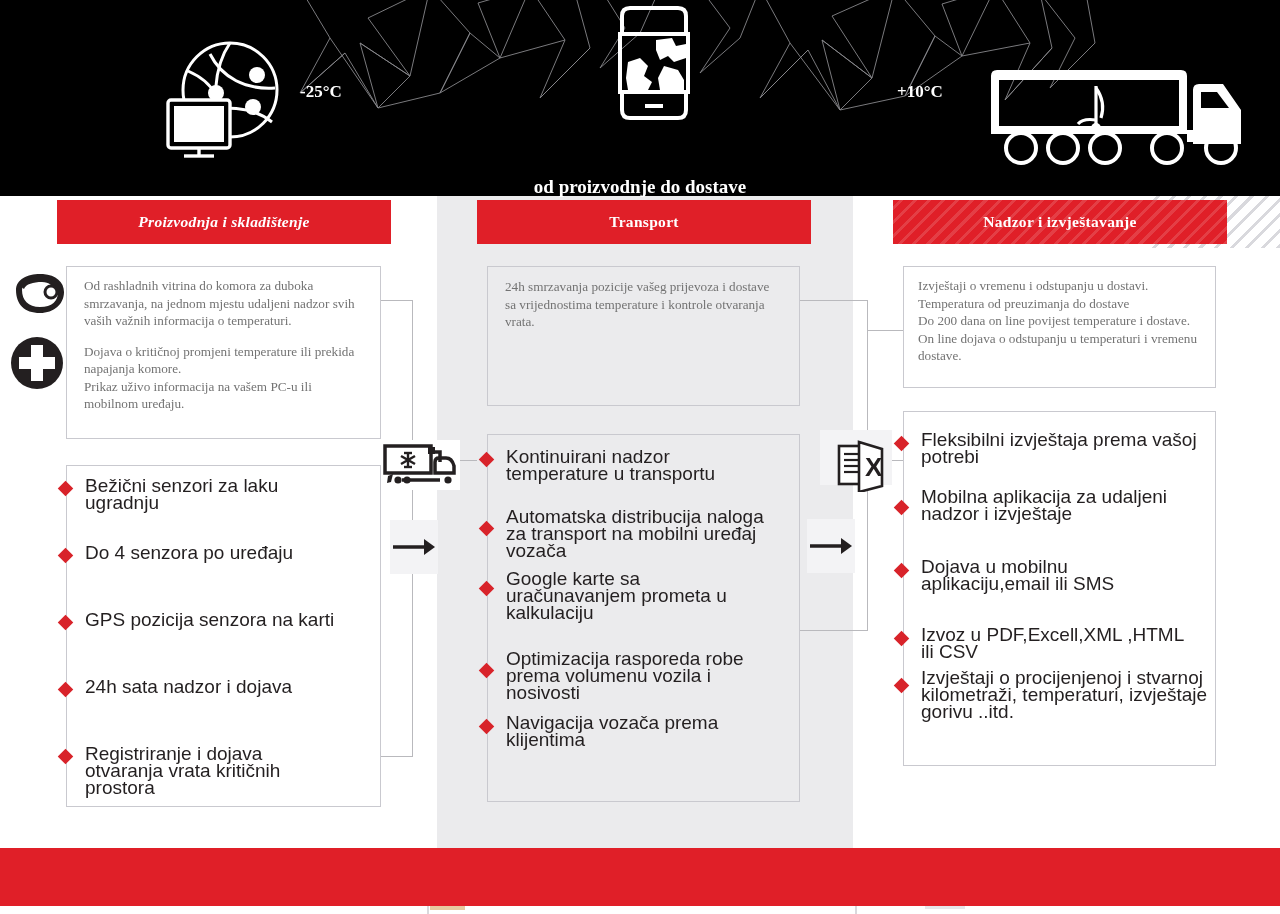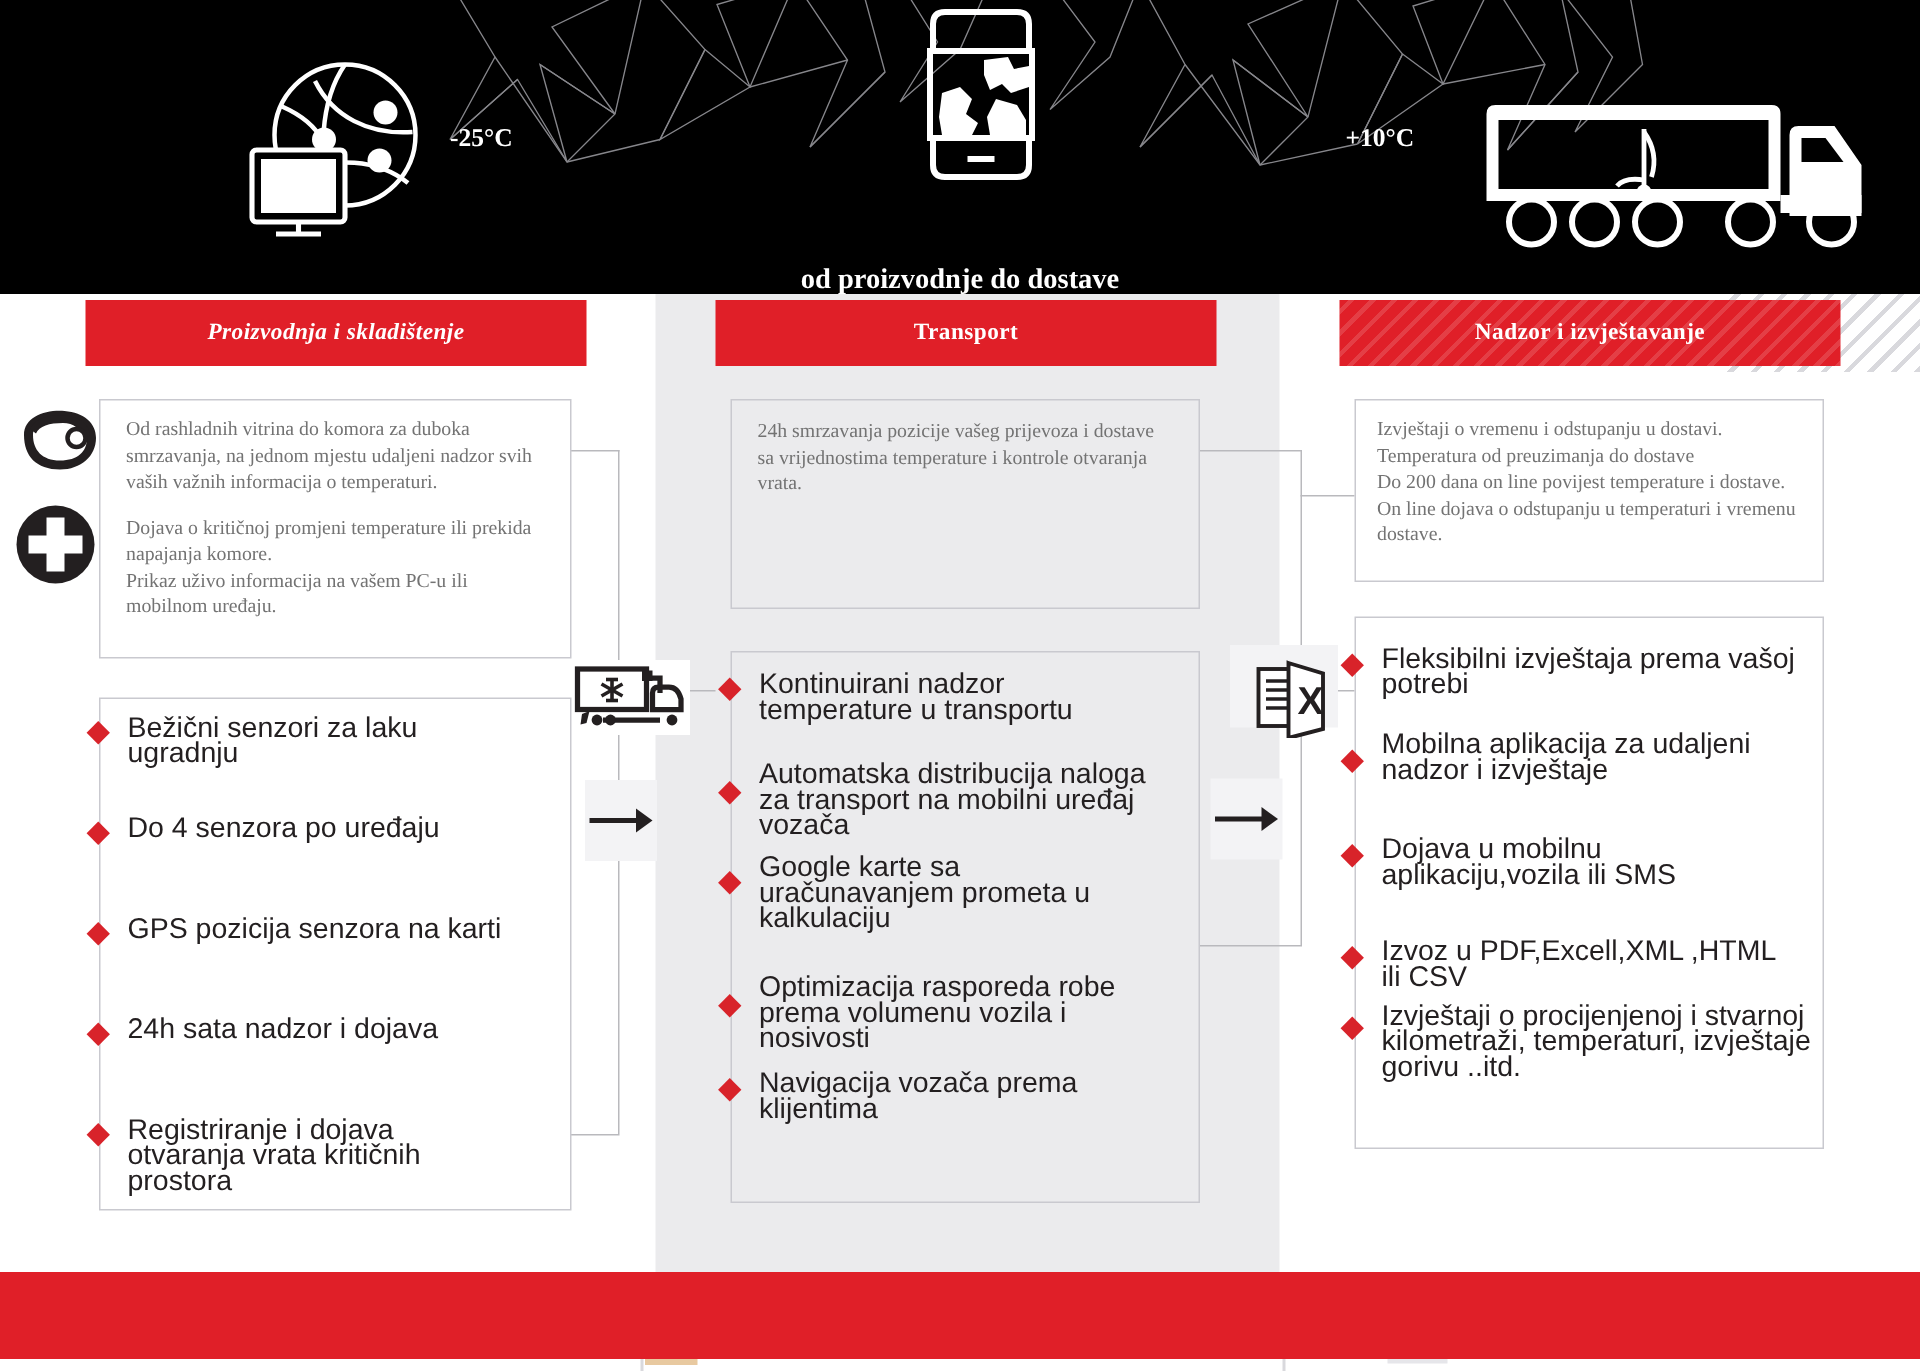--- a/index.html
+++ b/index.html
@@ -379,21 +379,21 @@
     <div class="bitem" style="left:896px;top:435px;width:310px;">
       <div class="dia" style="left:0;top:3px;"></div>
       <div class="btxt" style="left:25px;top:-4px;width:278px;">Fleksibilni izvještaja prema vašoj potrebi</div>
     </div>
     <div class="bitem" style="left:896px;top:499px;width:310px;">
       <div class="dia" style="left:0;top:3px;"></div>
       <div class="btxt" style="left:25px;top:-11px;width:262px;">Mobilna aplikacija za udaljeni nadzor i izvještaje</div>
     </div>
     <div class="bitem" style="left:896px;top:562px;width:310px;">
       <div class="dia" style="left:0;top:3px;"></div>
-      <div class="btxt" style="left:25px;top:-4px;width:278px;">Dojava u mobilnu aplikaciju,vozila ili SMS</div>
+      <div class="btxt" style="left:25px;top:-4px;width:278px;">Dojava u mobilnu aplikaciju,email ili SMS</div>
     </div>
     <div class="bitem" style="left:896px;top:630px;width:310px;">
       <div class="dia" style="left:0;top:3px;"></div>
       <div class="btxt" style="left:25px;top:-4px;width:278px;">Izvoz u PDF,Excell,XML ,HTML ili CSV</div>
     </div>
     <div class="bitem" style="left:896px;top:677px;width:310px;">
       <div class="dia" style="left:0;top:3px;"></div>
       <div class="btxt" style="left:25px;top:-8px;width:292px;">Izvještaji o procijenjenoj i stvarnoj kilometraži, temperaturi, izvještaje gorivu ..itd.</div>
     </div>
   </div>

